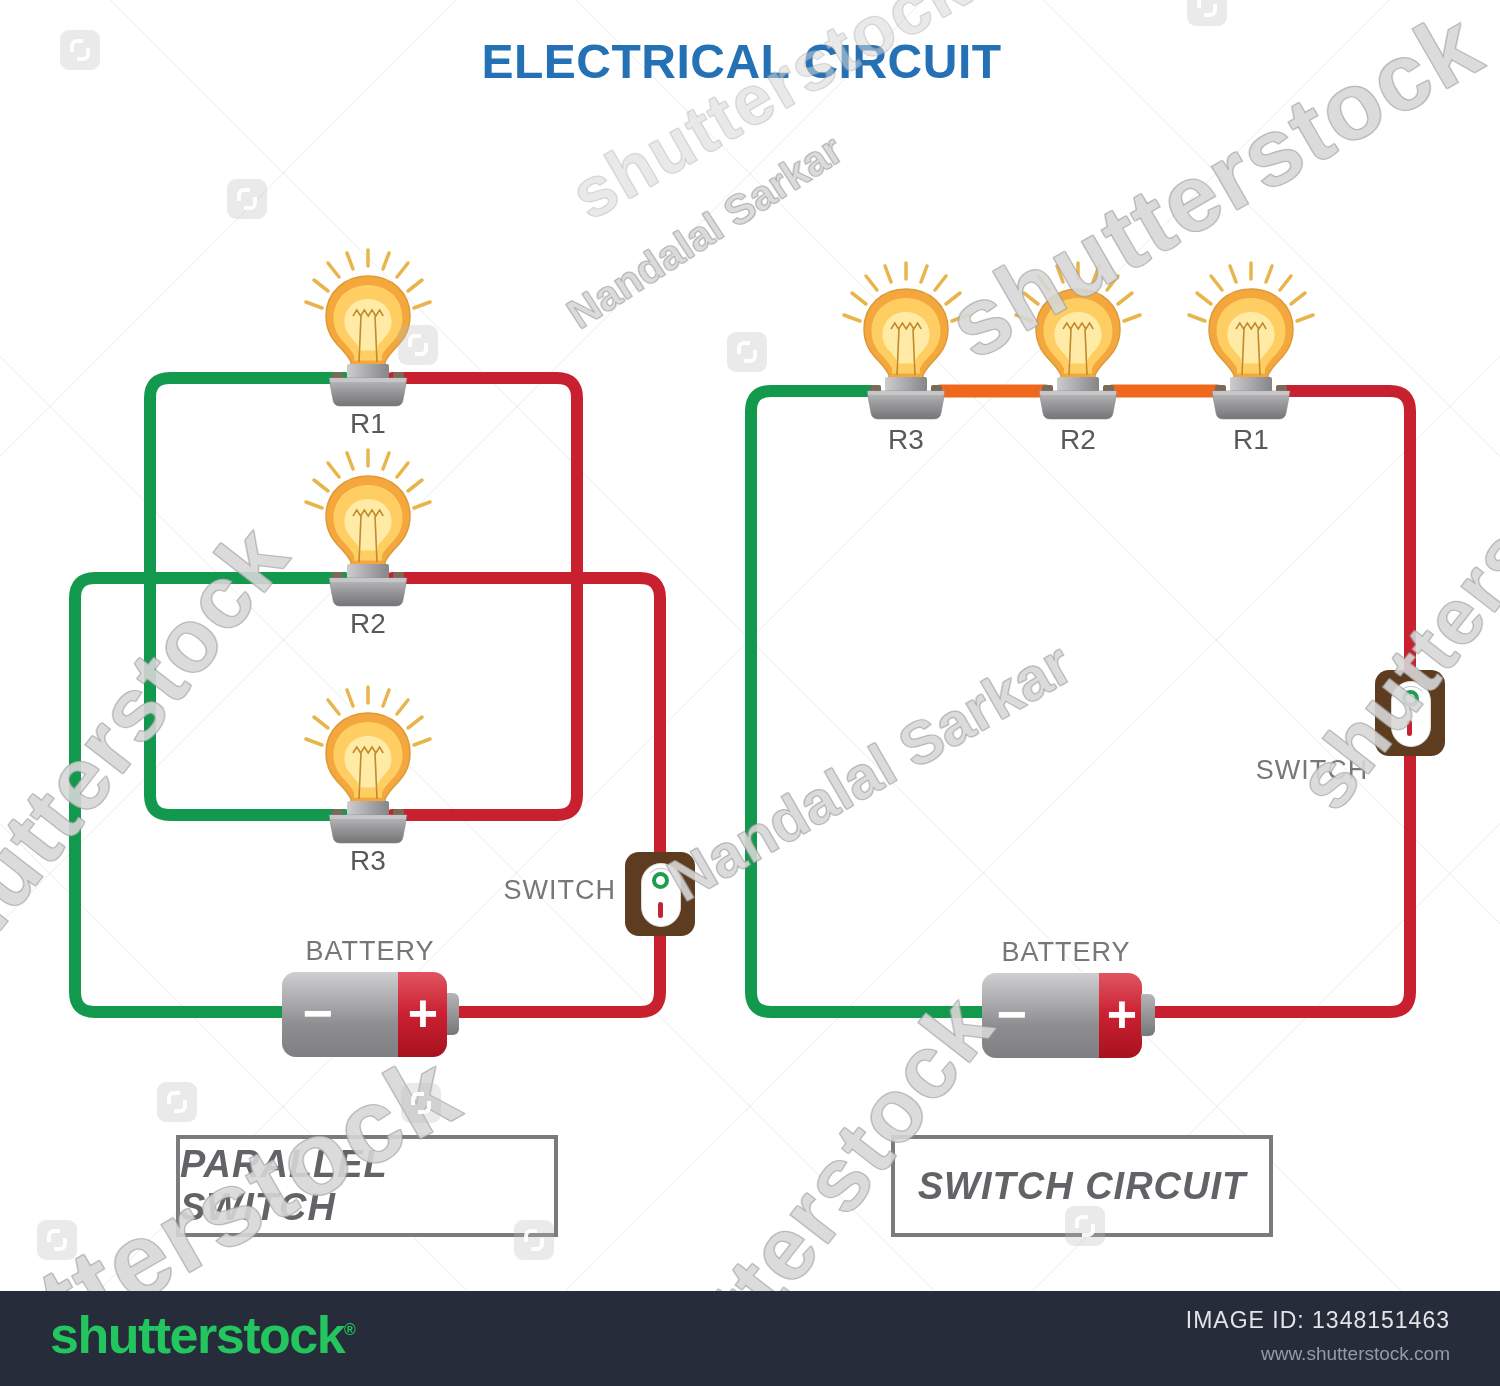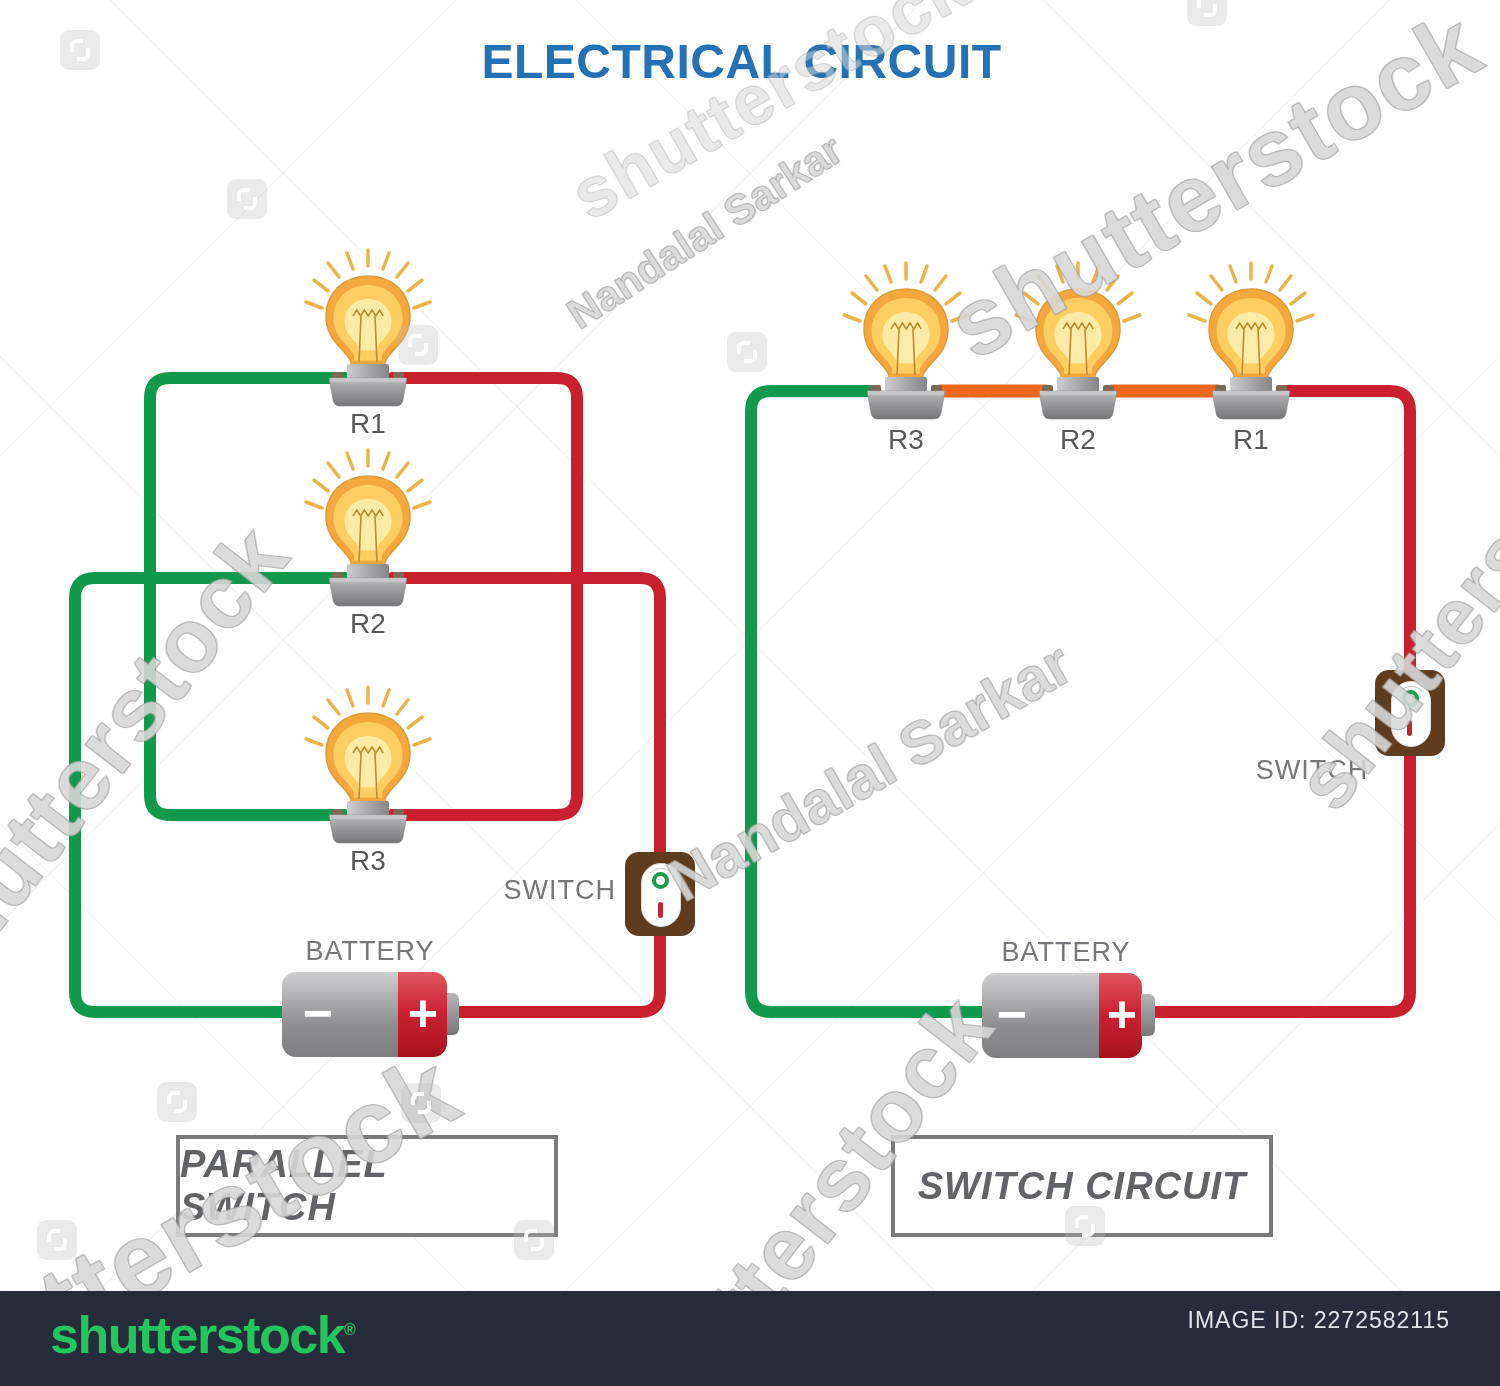--- a/index.html
+++ b/index.html
@@ -206,16 +206,17 @@
   <div class="sslogo" style="left:747px;top:352px"></div>
   <div class="sslogo" style="left:177px;top:1102px"></div>
   <div class="sslogo" style="left:421px;top:1103px"></div>
   <div class="sslogo" style="left:57px;top:1240px"></div>
   <div class="sslogo" style="left:534px;top:1240px"></div>
   <div class="sslogo" style="left:1085px;top:1226px"></div>
   <div class="sslogo" style="left:1207px;top:6px"></div>
 
   <div class="footer">
     <div class="f-logo"><span>shutterstock</span><sup>®</sup></div>
-    <div class="f-id">IMAGE ID: 2272582115</div>
+    <div class="f-id">IMAGE ID: 1348151463</div>
+    <div class="f-url">www.shutterstock.com</div>
   </div>
 
 </div>
 
 </body></html>

